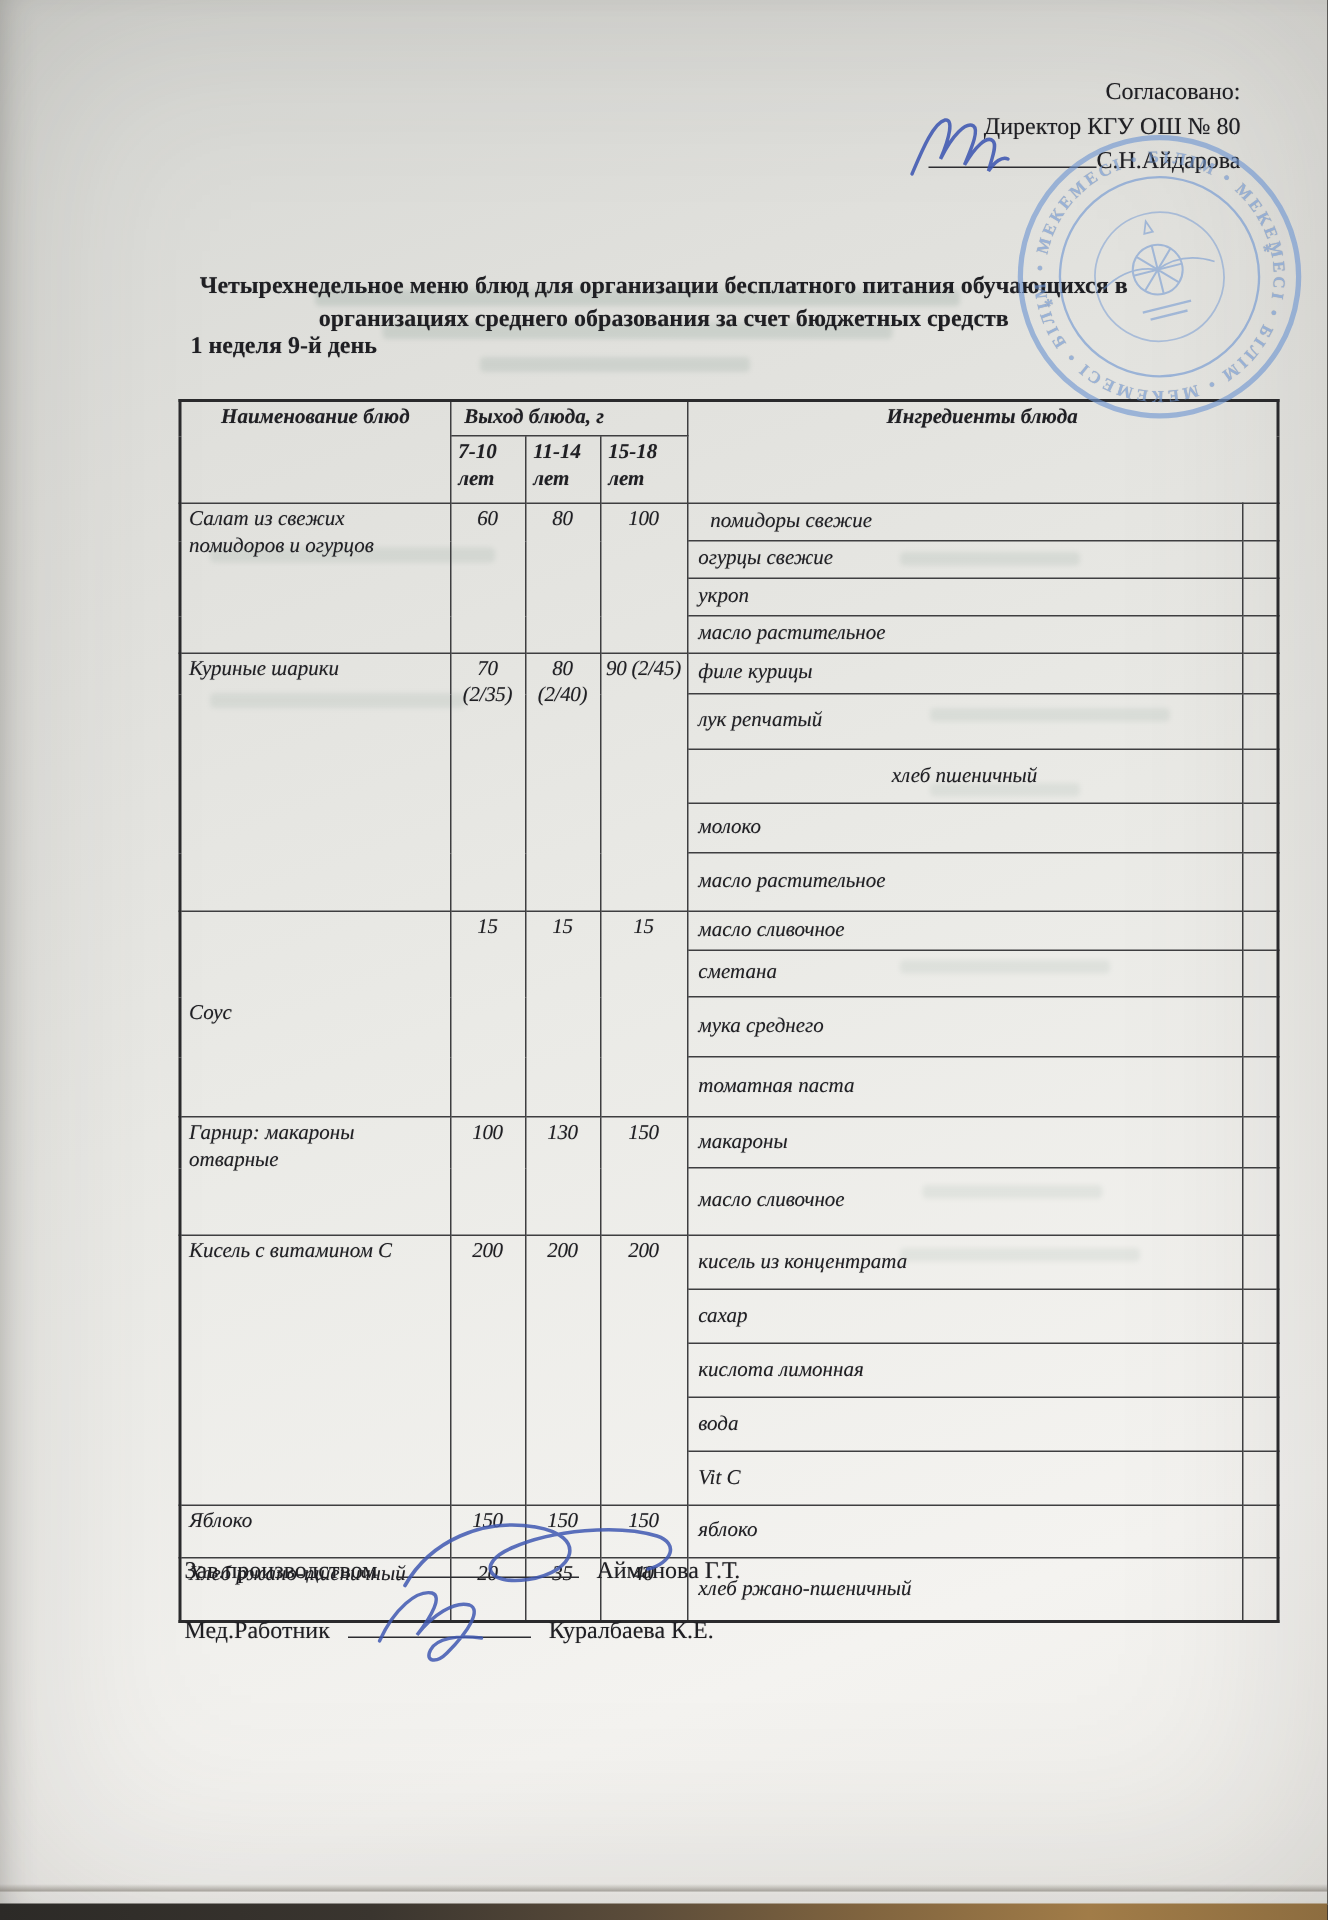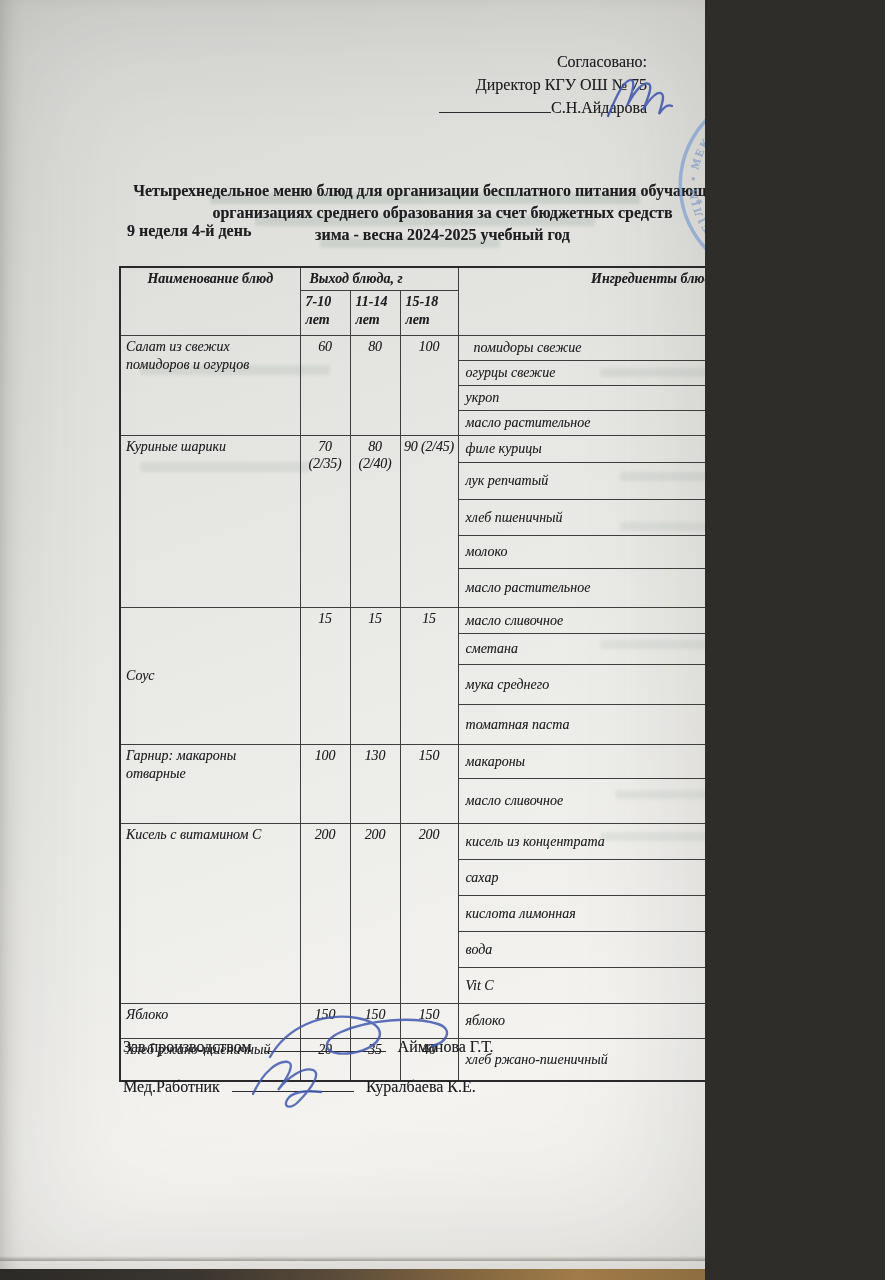--- a/index.html
+++ b/index.html
@@ -1,18 +1,18 @@
 <!DOCTYPE html>
 <html><head>
 <meta charset="utf-8">
 <style>
   html,body{margin:0;padding:0;}
   body{width:885px;height:1280px;overflow:hidden;background:#2f2d2a;
        font-family:"Liberation Serif","DejaVu Serif",serif;}
-  .page{position:relative;width:705px;height:1280px;overflow:hidden;}
+  .page{position:relative;width:885px;height:1280px;overflow:hidden;}
   .paper{position:absolute;inset:0 0 10px 0;
     background:linear-gradient(160deg,#d6d7d3 0%,#e0e0dc 22%,#eaeae6 50%,#f4f3f0 82%,#eeede9 100%);
     box-shadow:inset 0 0 140px rgba(90,85,78,.20), inset 14px 0 26px -18px rgba(70,68,64,.45);}
   .paper *{color:#1f1f23;}
   .soft{text-shadow:0 0 .6px rgba(40,40,45,.45);}
 
   
   .approval{position:absolute;top:50px;right:58px;text-align:right;font-size:16px;line-height:23px;}
   .ul{display:inline-block;border-bottom:1.4px solid #2c2c30;height:13px;vertical-align:baseline;}
 
@@ -71,35 +71,34 @@
     <div class="ghost" style="left:600px;top:368px;width:120px;height:9px;opacity:.13;"></div>
     <div class="ghost" style="left:140px;top:462px;width:170px;height:10px;opacity:.12;"></div>
     <div class="ghost" style="left:620px;top:472px;width:160px;height:9px;opacity:.12;"></div>
     <div class="ghost" style="left:620px;top:522px;width:100px;height:9px;opacity:.11;"></div>
     <div class="ghost" style="left:600px;top:640px;width:140px;height:9px;opacity:.11;"></div>
     <div class="ghost" style="left:615px;top:790px;width:120px;height:9px;opacity:.11;"></div>
     <div class="ghost" style="left:600px;top:832px;width:160px;height:9px;opacity:.11;"></div>
 
     <div class="approval">
       <div>Согласовано:</div>
-      <div>Директор КГУ ОШ № 75</div>
+      <div>Директор КГУ ОШ № 80</div>
       <div>
         <span class="ul" style="width:112px;"></span><span>С.Н.Айдарова</span>
       </div>
     </div>
 
     <svg class="sig" style="left:600px;top:74px;width:92px;height:50px;" viewBox="0 0 92 50">
       <path d="M8,42 C14,28 22,8 30,6 C36,5 33,18 27,32 C35,16 44,7 49,10 C53,13 47,26 43,36 C50,24 58,16 62,20 C65,23 61,32 59,40 C63,34 68,30 72,32" fill="none" stroke="#3f58b2" stroke-width="2.3" stroke-linecap="round" opacity=".88"></path>
     </svg>
 
     <div class="title-block">
       <div>Четырехнедельное меню блюд для организации бесплатного питания обучающихся в организациях среднего образования за счет бюджетных средств</div>
-      <div class="title-line2">зима - весна 2024-2025 учебный год</div>
     </div>
-    <div class="subtitle">9 неделя 4-й день</div>
+    <div class="subtitle">1 неделя 9-й день</div>
 
     <table class="menu-table">
       <colgroup>
         <col style="width:180px">
           <col style="width:50px">
           <col style="width:50px">
         <col style="width:58px">
           <col style="width:370px">
           <col style="width:24px">
       </colgroup>
@@ -142,21 +141,21 @@
             <td class="portion" rowspan="5">80 (2/40)</td>
             <td class="portion" rowspan="5">90 (2/45)</td>
             <td class="ing" style="height: 24px;">филе курицы</td>
             <td class="tail"></td>
           </tr>
           <tr>
             <td class="ing" style="height: 34px;">лук репчатый</td>
             <td class="tail"></td>
           </tr>
           <tr>
-            <td class="ing" style="height: 33px;">хлеб пшеничный</td>
+            <td class="ing" style="height: 33px; text-align: center;">хлеб пшеничный</td>
             <td class="tail"></td>
           </tr>
           <tr>
             <td class="ing" style="height: 30px;">молоко</td>
             <td class="tail"></td>
           </tr>
           <tr>
             <td class="ing" style="height: 36px;">масло растительное</td>
             <td class="tail"></td>
           </tr>

